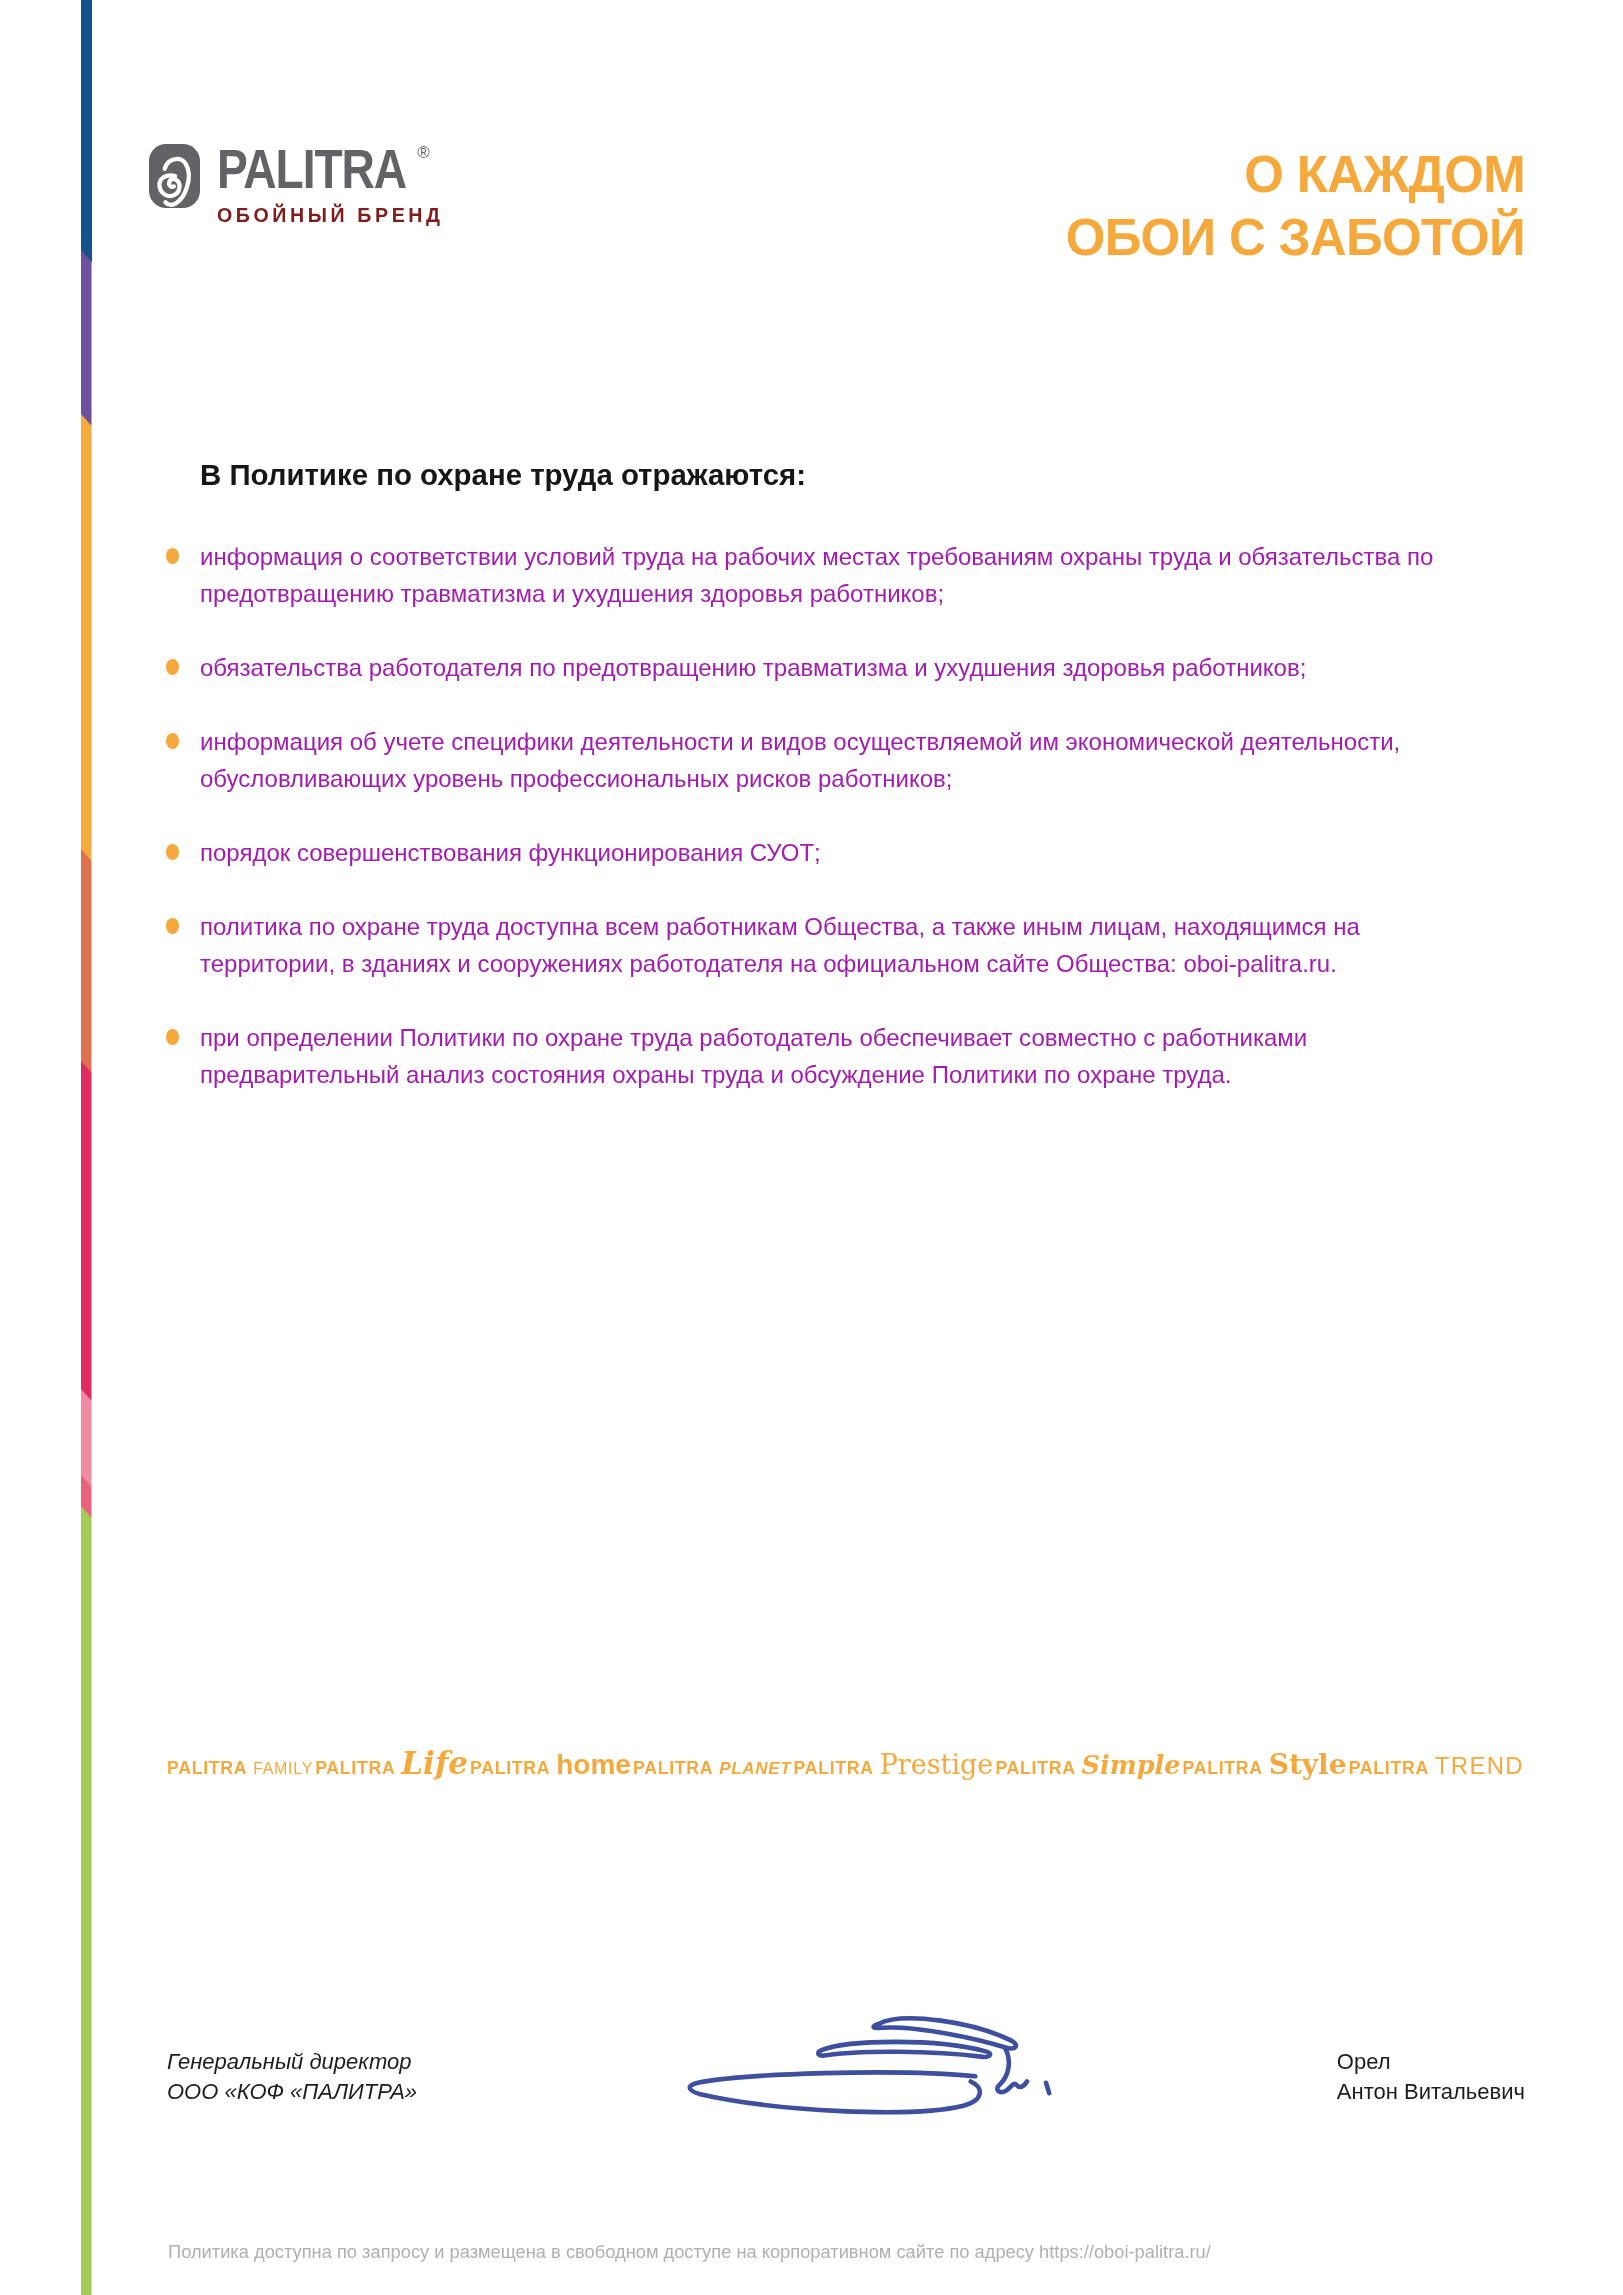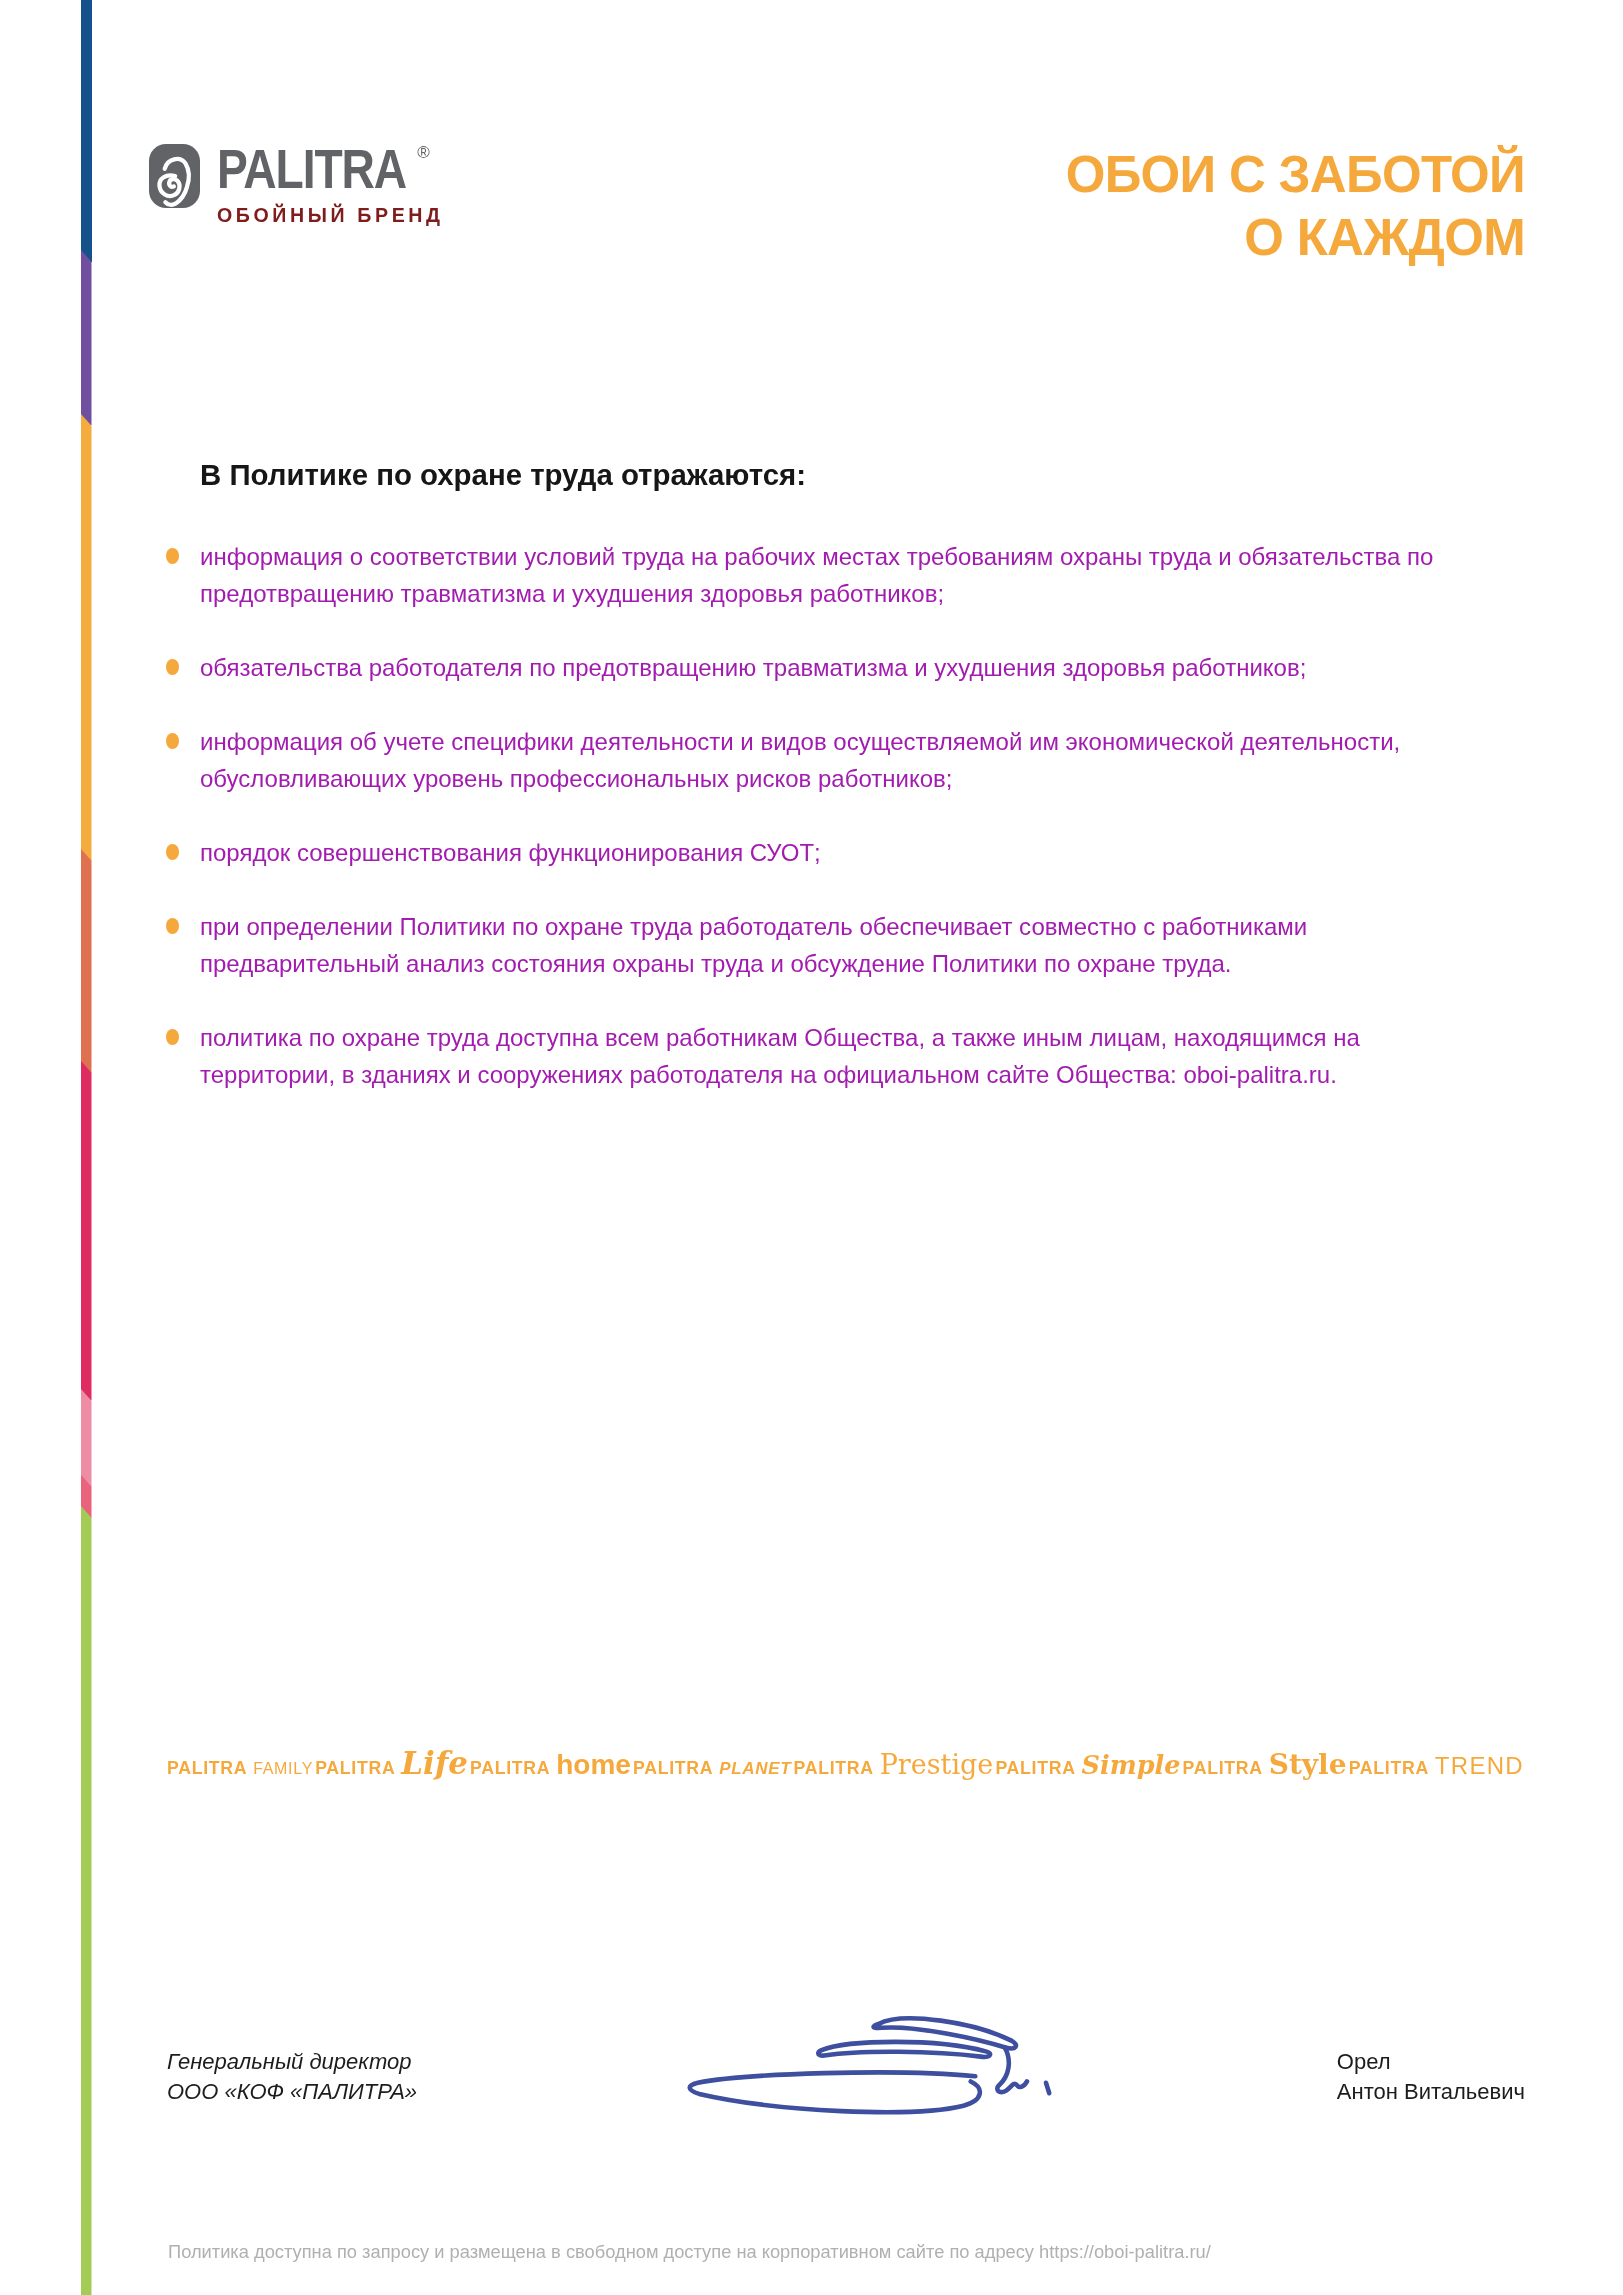--- a/index.html
+++ b/index.html
@@ -86,22 +86,22 @@
     <div class="logo-txt">
       <div class="logo-brand">
         <span class="logo-word">PALITRA</span>
         <span class="logo-reg">®</span>
       </div>
       <div class="logo-tagline">ОБОЙНЫЙ БРЕНД</div>
     </div>
   </div>
 
   <div class="slogan">
+    <div>О КАЖДОМ</div>
     <div>ОБОИ С ЗАБОТОЙ</div>
-    <div>О КАЖДОМ</div>
   </div>
 
   <h1 class="heading">В Политике по охране труда отражаются:</h1>
 
   <div class="bullets" id="bullets">
       <div class="bullet">
         <span class="dot"></span>
         <p class="btext">информация о соответствии условий труда на рабочих местах требованиям охраны труда и обязательства по предотвращению травматизма и ухудшения здоровья работников;</p>
       </div>
       <div class="bullet">
@@ -111,25 +111,25 @@
       <div class="bullet">
         <span class="dot"></span>
         <p class="btext">информация об учете специфики деятельности и видов осуществляемой им экономической деятельности, обусловливающих уровень профессиональных рисков работников;</p>
       </div>
       <div class="bullet">
         <span class="dot"></span>
         <p class="btext">порядок совершенствования функционирования СУОТ;</p>
       </div>
       <div class="bullet">
         <span class="dot"></span>
-        <p class="btext">при определении Политики по охране труда работодатель обеспечивает совместно с работниками предварительный анализ состояния охраны труда и обсуждение Политики по охране труда.</p>
+        <p class="btext">политика по охране труда доступна всем работникам Общества, а также иным лицам, находящимся на территории, в зданиях и сооружениях работодателя на официальном сайте Общества: oboi-palitra.ru.</p>
       </div>
       <div class="bullet">
         <span class="dot"></span>
-        <p class="btext">политика по охране труда доступна всем работникам Общества, а также иным лицам, находящимся на территории, в зданиях и сооружениях работодателя на официальном сайте Общества: oboi-palitra.ru.</p>
+        <p class="btext">при определении Политики по охране труда работодатель обеспечивает совместно с работниками предварительный анализ состояния охраны труда и обсуждение Политики по охране труда.</p>
       </div>
     </div>
 
   <div class="brands" id="brands">
       <div class="brand">
         <span class="prefix">PALITRA</span>
         <span class="sfx-family">FAMILY</span>
       </div>
       <div class="brand">
         <span class="prefix">PALITRA</span>

